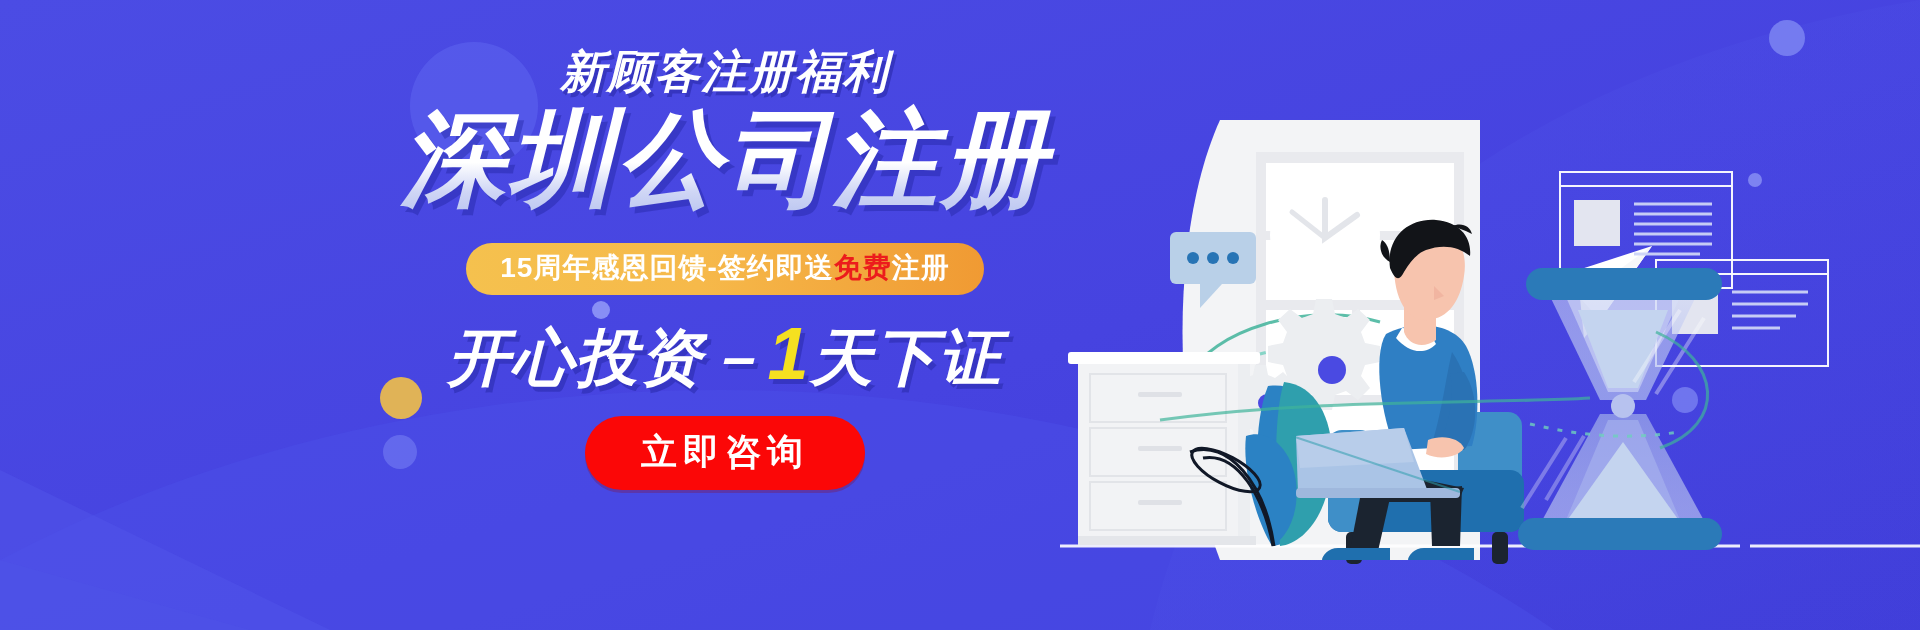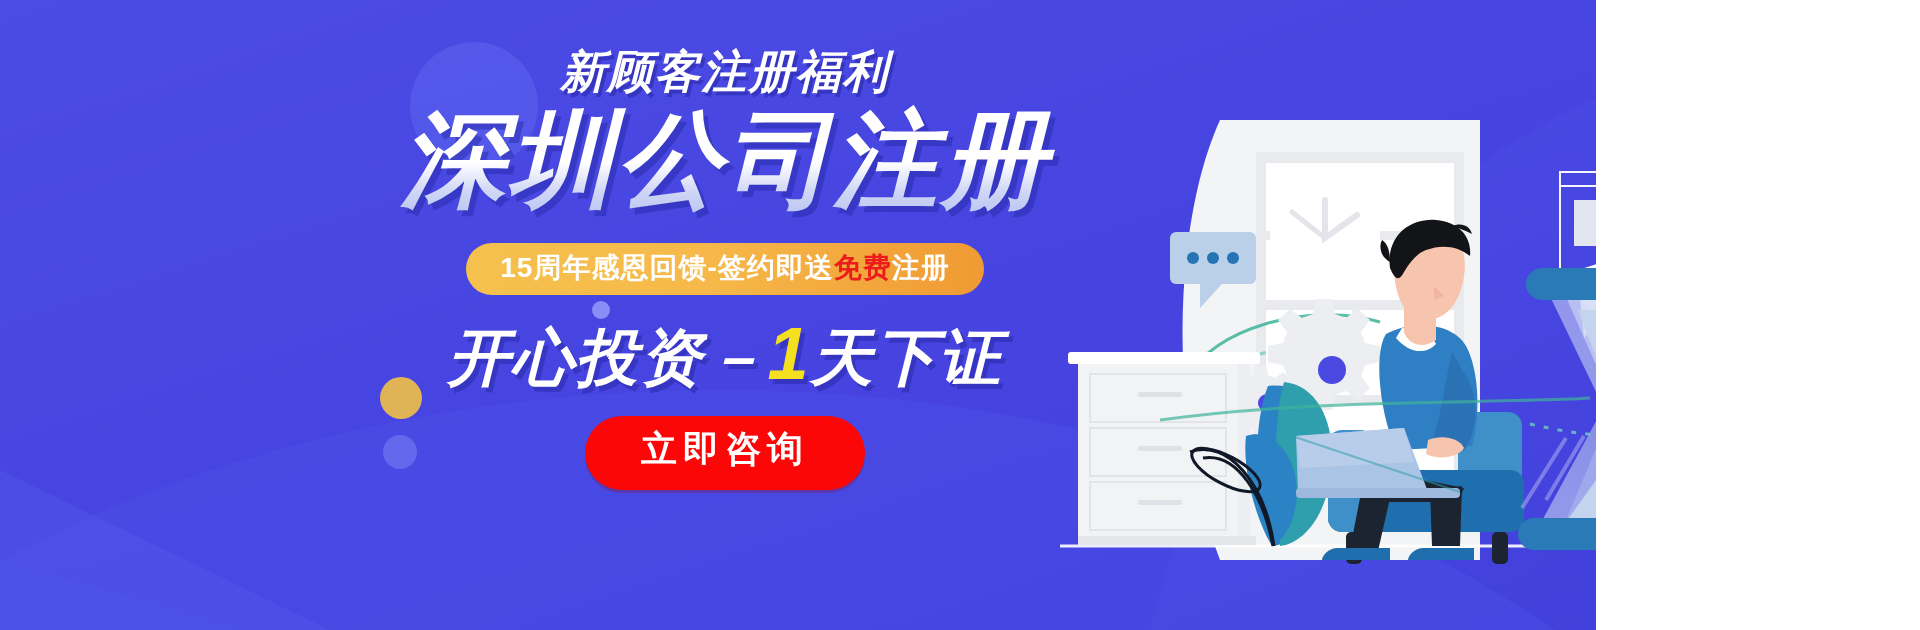--- a/index.html
+++ b/index.html
@@ -1,20 +1,20 @@
 <!DOCTYPE html>
 <html><head>
 <meta charset="utf-8">
 <title>Banner</title>
 <style>
   html,body{margin:0;padding:0;background:#ffffff;}
   *{box-sizing:border-box;}
   .stage{
     position:relative;
-    width:1596px;height:630px;
+    width:1920px;height:630px;
     overflow:hidden;
     font-family:"Liberation Sans","DejaVu Sans",sans-serif;
     background:linear-gradient(135deg,#4a4ae2 0%,#4a4ae2 35%,#4240dd 100%);
   }
   
   .bg-layer{position:absolute;inset:0;overflow:hidden;}
   .bg-svg{position:absolute;inset:0;width:1920px;height:630px;display:block;}
 
   
   .copy{
@@ -42,20 +42,21 @@
     letter-spacing:3px;
     line-height:1.08;
     margin:8px;
     white-space:nowrap;
     background:linear-gradient(180deg,#ffffff 0%,#ffffff 52%,#cfd6f5 78%,#b9c4f0 100%);
     -webkit-background-clip:text;
     background-clip:text;
     color:transparent;
     -webkit-text-fill-color:transparent;
     filter:drop-shadow(5px 6px 0 rgba(34,36,160,.42));
+    font-family:Liberation Serif, serif;
   }
   .badge{
     display:inline-block;
     margin-top:18px;
     padding:9px 34px 11px;
     border-radius:30px;
     background:linear-gradient(90deg,#f5c14e 0%,#f6b94a 45%,#f09a33 100%);
     font-size:28px;
     font-weight:bold;
     color:#ffffff;
@@ -87,21 +88,21 @@
     padding:16px 56px 18px;
     border-radius:40px;
     background:#fb0707;
     color:#ffffff;
     font-size:36px;
     font-weight:bold;
     letter-spacing:6px;
     border:none;
     cursor:pointer;
     line-height:1.1;
-    font-family:Liberation Mono, monospace;
+    font-family:Liberation Sans, sans-serif;
     box-shadow:0 3px 0 rgba(150,0,0,.25);
   }
   
   .art{
     position:absolute;
     left:1060px;top:0;
     width:860px;height:630px;
     z-index:10;
   }
   .art svg{display:block;width:860px;height:630px;}

